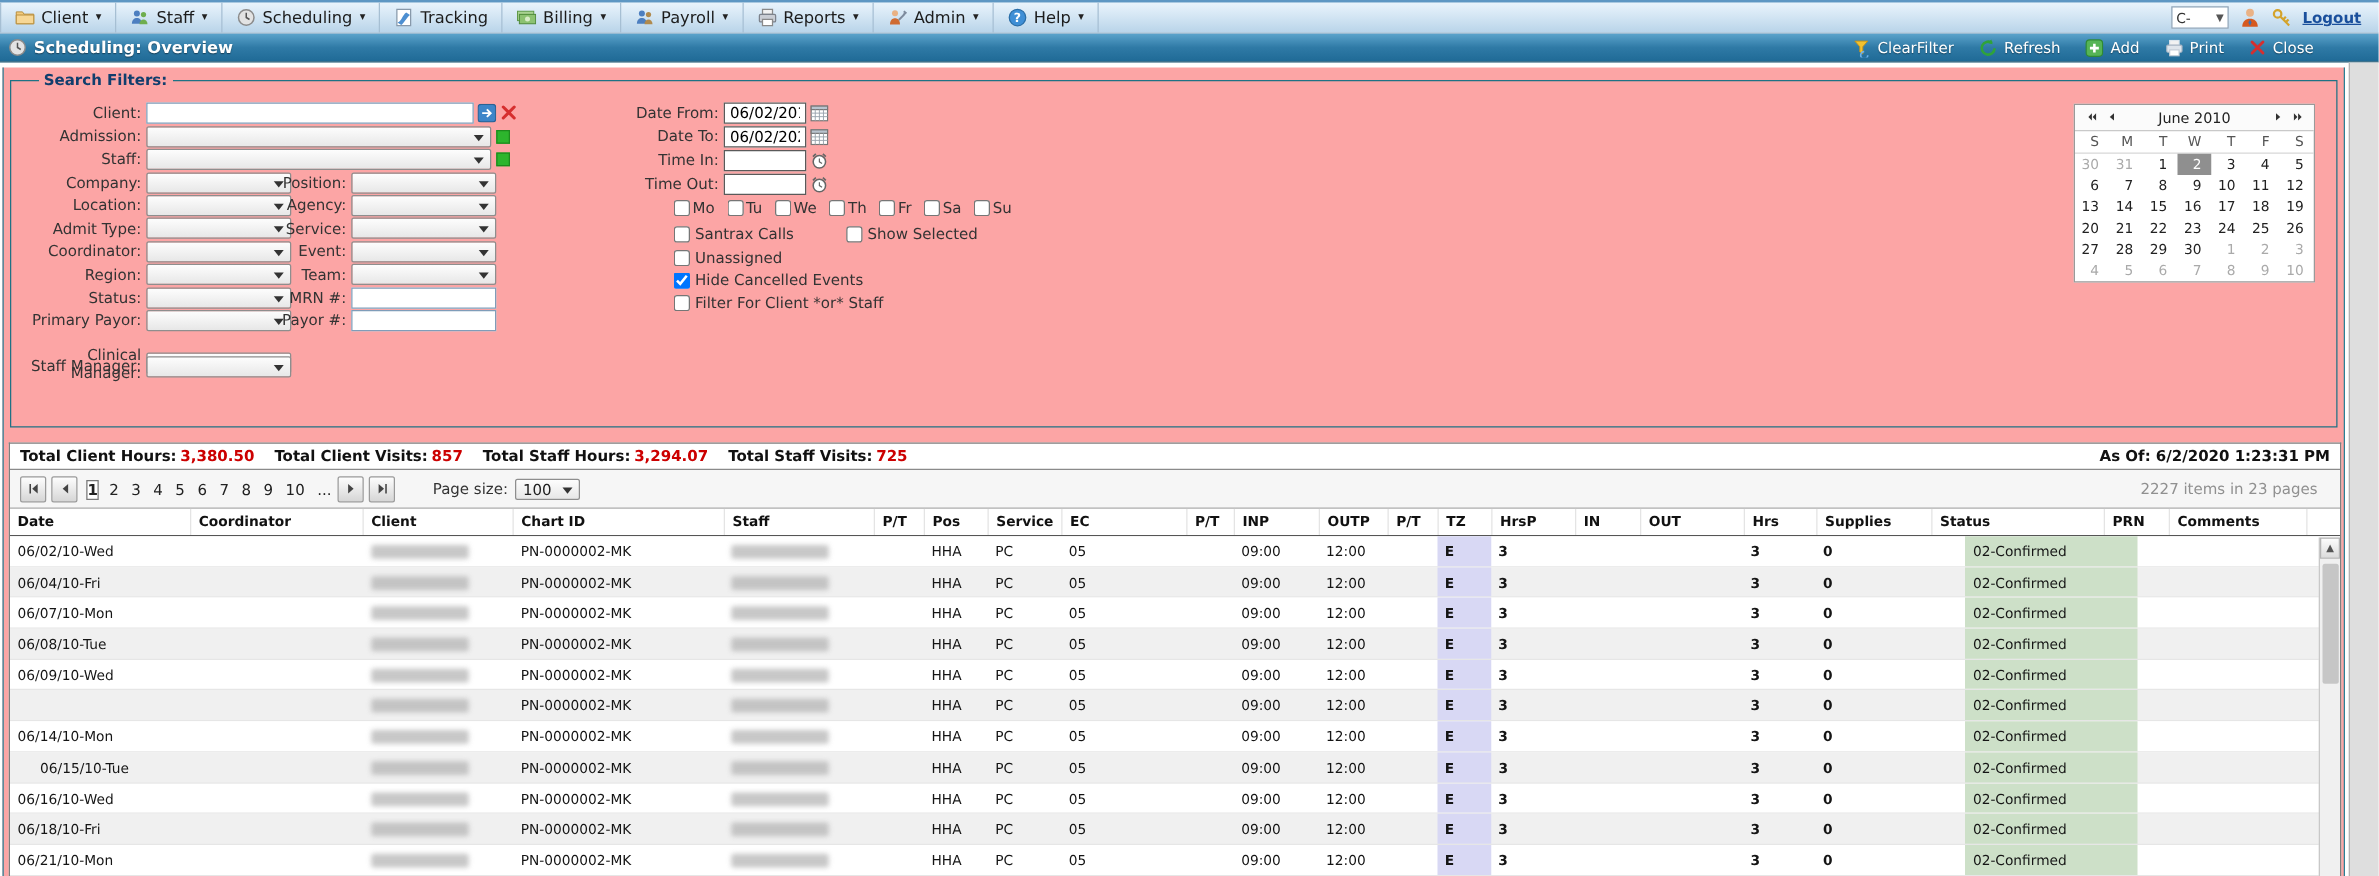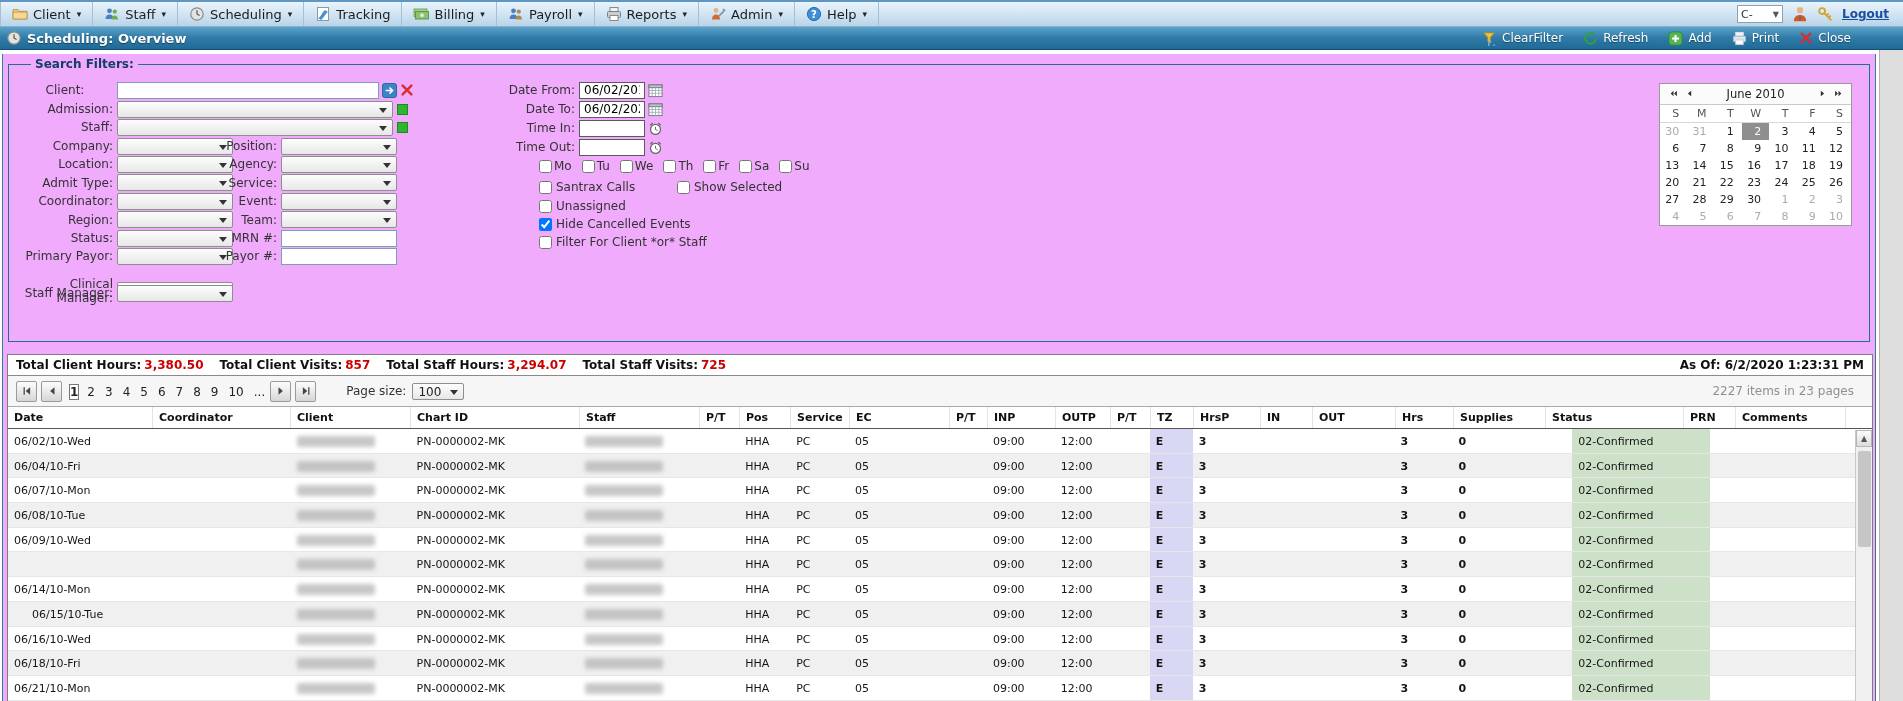--- a/index.html
+++ b/index.html
@@ -32,21 +32,21 @@
     text-shadow:0 1px 1px rgba(0,0,0,.45); }
   .tb-buttons { margin-left:auto; display:flex; align-items:center; gap:20px; padding-right:46px; }
   .tb-btn { display:flex; align-items:center; gap:5px; color:#fff; font-size:12px; cursor:default;
     text-shadow:0 1px 1px rgba(0,0,0,.4); }
 
   
   .gutter { position:absolute; top:50px; right:0; width:24px; bottom:0;
     background:#dedede; border-left:1px solid #b3b3b3; }
 
   .frame { position:absolute; top:54px; left:2px; width:1874px; height:647px;
-    border-left:1px solid #2b8095; border-right:1px solid #2b8095; background:#f0abfc; }
+    border-left:1px solid #2b8095; border-right:1px solid #2b8095; background:#fca5a5; }
 
   
   .filters { position:absolute; left:5px; top:3px; width:1862px; height:285px;
     border:1px solid #1f7285; }
   .filters legend { margin-left:22px; padding:0 4px; font-size:12px; font-weight:bold; color:#113e6d; }
   .f-row { position:absolute; display:flex; align-items:center; height:18px; }
   .f-label { display:inline-block; text-align:right; font-size:12px; color:#333; padding-right:4px; }
   .f-input { height:17px; border:1px solid #7f9db9; font-size:12px; padding:0 3px; background:#fff;
     font-family:inherit; }
   .dd { position:relative; height:17px; border:1px solid #8e8e8e; border-radius:2px;
@@ -303,21 +303,21 @@
   </div>
 
   <div class="gutter"></div>
 
   <div class="frame">
 
     <fieldset class="filters">
       <legend>Search Filters:</legend>
       <div id="fcol1">
           <div class="f-row" style="top: 10px;">
-            <span class="f-label" style="width: 100px; text-align: center;">Client:</span>
+            <span class="f-label" style="width: 100px;">Client:</span>
             <input class="f-input" style="width: 262px;">
             <span class="mini-btn">
               <svg viewBox="0 0 16 16" width="15" height="15">
                 <rect x="0.5" y="0.5" width="15" height="15" rx="2.5" fill="#3d85c8" stroke="#2a6294"></rect>
                 <path d="M4 8h6.5M8 4.8L11.2 8 8 11.2" fill="none" stroke="#fff" stroke-width="1.7"></path>
               </svg>
             </span>
             <span class="mini-btn">
               <svg viewBox="0 0 16 16" width="14" height="14">
                 <path d="M3 3l10 10M13 3L3 13" stroke="#d62f2f" stroke-width="2.8" stroke-linecap="round"></path>

